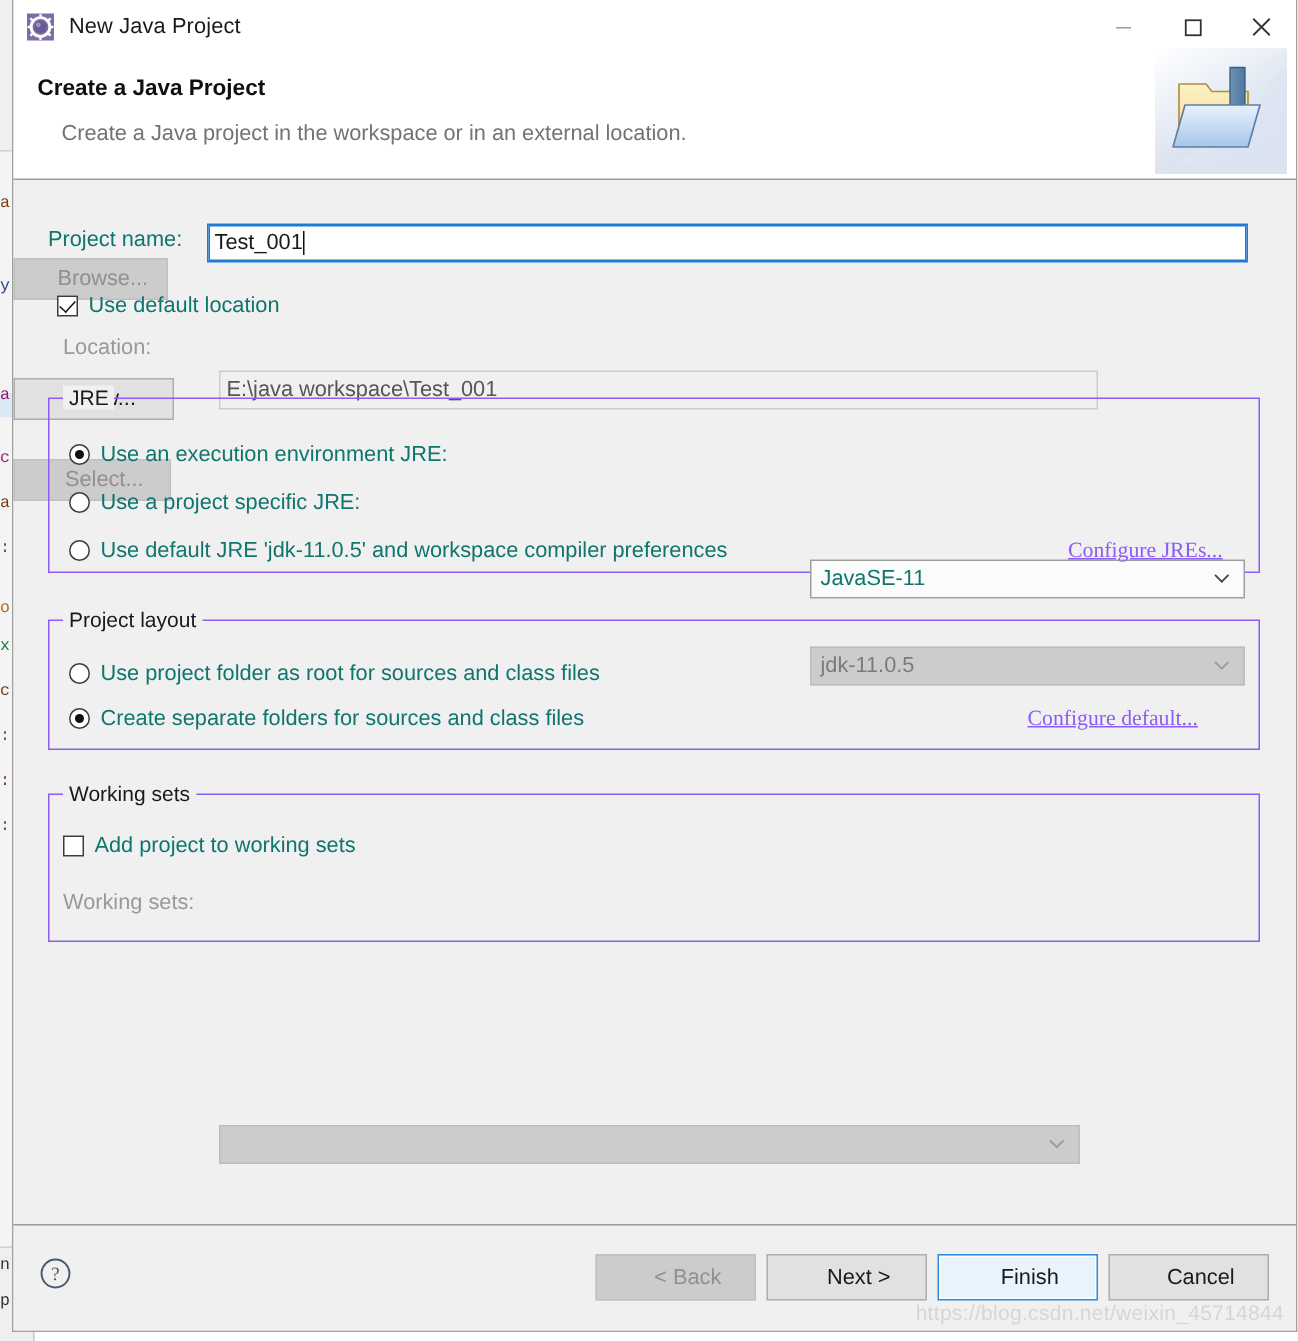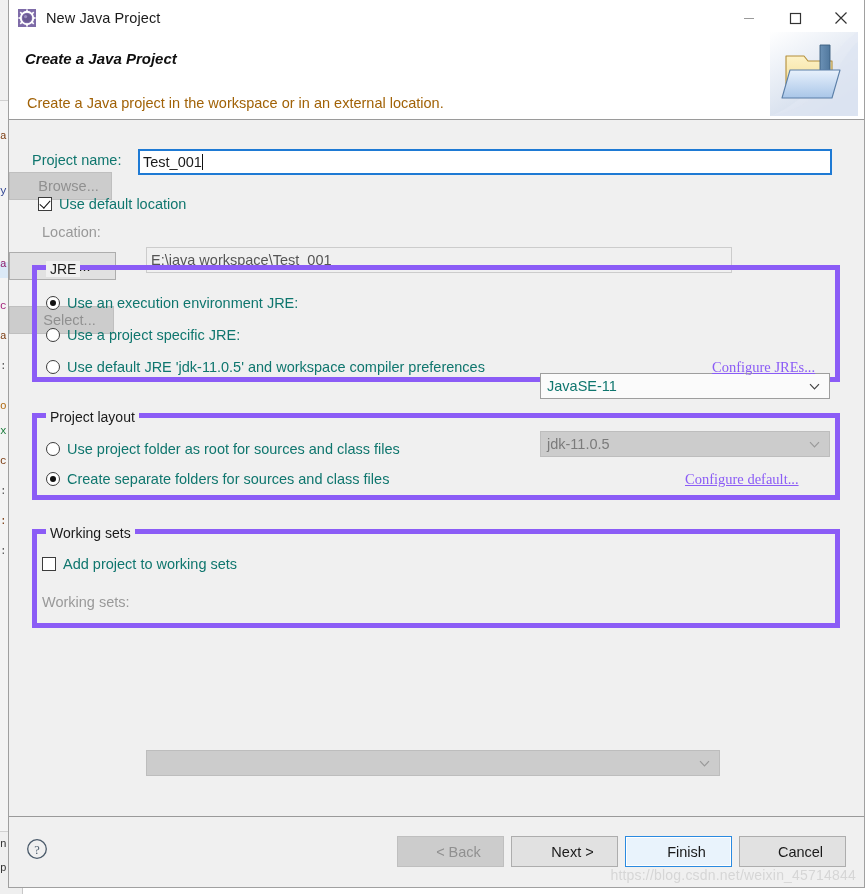--- a/index.html
+++ b/index.html
@@ -109,28 +109,26 @@
     position: relative;
     border-bottom: 1px solid #9a9a9a;
     box-sizing: border-box;
   }
   .header-title {
     position: absolute;
     left: 16px; top: 14px;
     font-size: 15px;
     font-weight: bold;
     color: #0f0f0f;
-    font-style: italic;
   }
   .header-desc {
     position: absolute;
-    left: 18px; top: 45px;
-    font-size: 14.5px;
-    color: #a16207;
-    margin-top: 14px;
+    left: 32px; top: 45px;
+    font-size: 14.5px;
+    color: #737373;
   }
   .banner-img {
     position: absolute;
     right: 6px; top: -4px;
     width: 88px; height: 84px;
   }
 
   
   .body {
     flex: 1;
@@ -219,21 +217,21 @@
     position: absolute;
     left: 2.7px; top: 2.7px;
     width: 6px; height: 6px;
     border-radius: 50%;
     background: #111;
   }
 
   
   .group {
     position: absolute;
-    border: 5px solid #8b5cf6;
+    border: 1px solid #8b5cf6;
     box-sizing: border-box;
     background: transparent;
     text-decoration: underline;
   }
   .group-title {
     position: absolute;
     top: -9px; left: 9px;
     background: #f0f0f0;
     padding: 0 4px;
     font-size: 14px;

